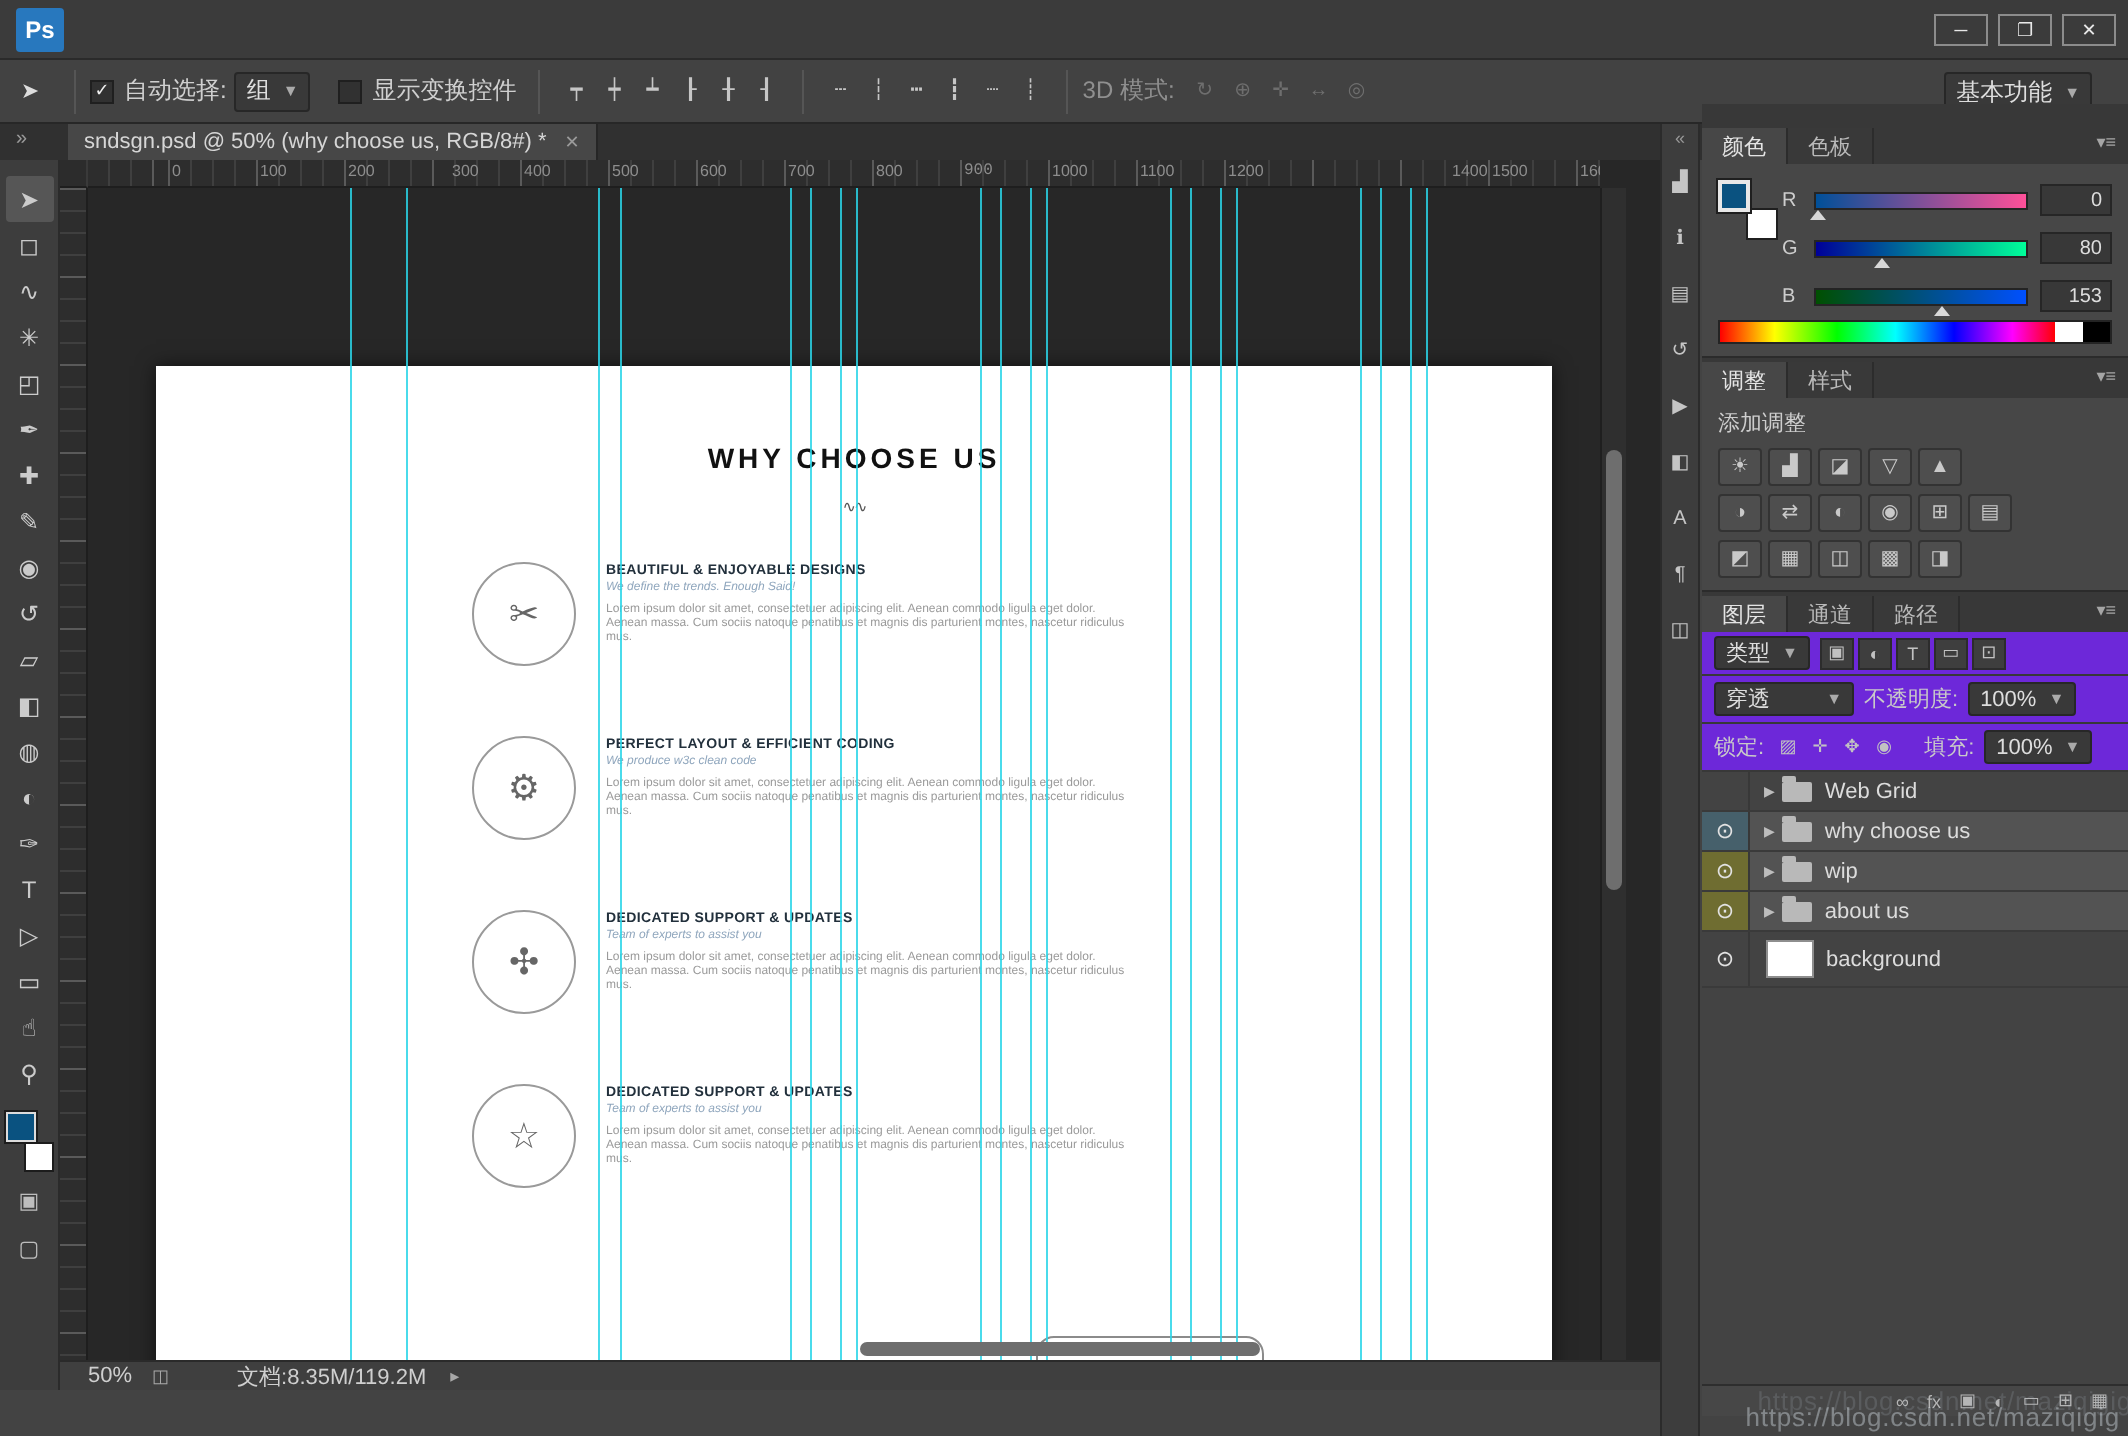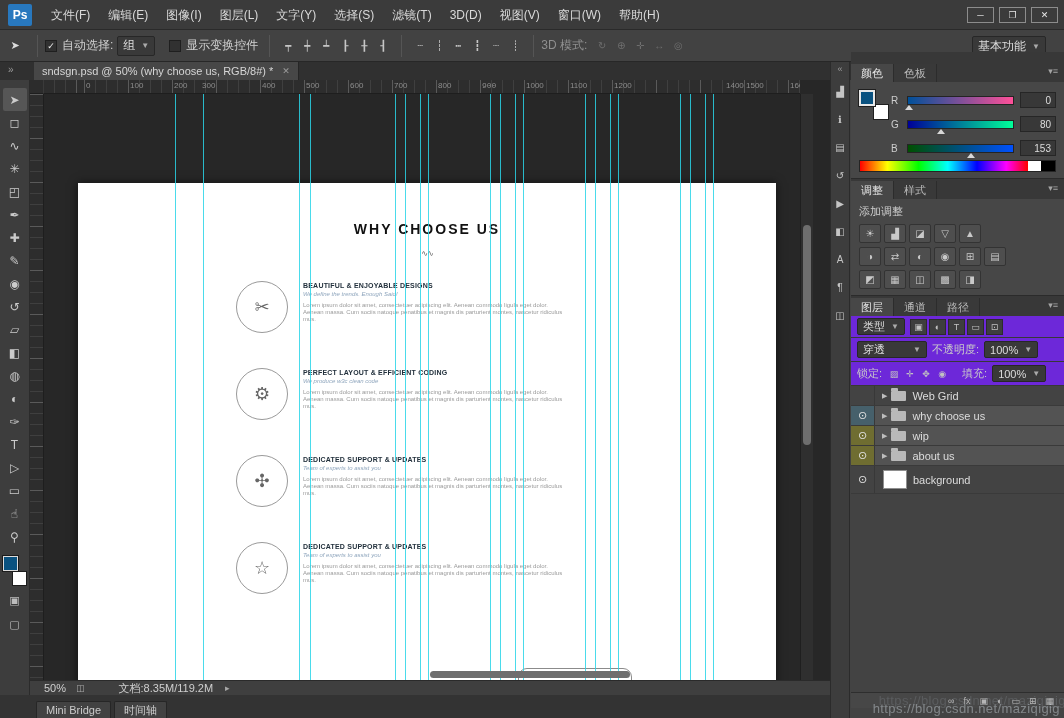--- a/index.html
+++ b/index.html
@@ -143,43 +143,20 @@
 
   .watermark{position:absolute;right:4px;bottom:2px;z-index:50;font-size:13px;letter-spacing:.4px;color:rgba(215,224,232,.42);text-shadow:6px -8px 0 rgba(180,190,200,.18);white-space:nowrap}
 </style>
 </head>
 <body>
 
 <div class="app">
 
   <div class="menubar">
     <div class="ps-logo">Ps</div>
-    <div style="display:flex">
-  <span class="menu-item">文件(F)</span>
-
-  <span class="menu-item">编辑(E)</span>
-
-  <span class="menu-item">图像(I)</span>
-
-  <span class="menu-item">图层(L)</span>
-
-  <span class="menu-item">文字(Y)</span>
-
-  <span class="menu-item">选择(S)</span>
-
-  <span class="menu-item">滤镜(T)</span>
-
-  <span class="menu-item">3D(D)</span>
-
-  <span class="menu-item">视图(V)</span>
-
-  <span class="menu-item">窗口(W)</span>
-
-  <span class="menu-item">帮助(H)</span>
-</div>
     <div class="win-btns">
       <span class="win-btn">─</span>
       <span class="win-btn">❐</span>
       <span class="win-btn">✕</span>
     </div>
   </div>
 
   <div class="optionsbar">
     <span class="opt-tool">➤</span>
     <span class="opt-sep"></span>
@@ -300,21 +277,21 @@
   <div class="canvas-area">
     <div class="ruler-corner"></div>
     <div class="ruler-h">
       <span>
   <span class="rlabel" style="left: 40px;">0</span>
 
   <span class="rlabel" style="left: 84px;">100</span>
 
   <span class="rlabel" style="left: 128px;">200</span>
 
-  <span class="rlabel" style="left: 156px;">300</span>
+  <span class="rlabel" style="left: 180px;">300</span>
 
   <span class="rlabel" style="left: 216px; text-align: right;">400</span>
 
   <span class="rlabel" style="left: 260px;">500</span>
 
   <span class="rlabel" style="left: 304px;">600</span>
 
   <span class="rlabel" style="left: 348px;">700</span>
 
   <span class="rlabel" style="left: 392px;">800</span>
@@ -440,24 +417,20 @@
     </div>
   </div>
 
   <div class="statusbar">
     <span class="zoom">50%</span>
     <span class="dockicon">◫</span>
     <span class="docinfo">文档:8.35M/119.2M</span>
     <span class="arrows">▸</span>
   </div>
 
-  <div class="bottom-strip">
-    <span class="btab">Mini Bridge</span>
-    <span class="btab">时间轴</span>
-  </div>
 
   <div class="mid-strip">
     <div class="mid-head">«</div>
     <div class="mid-icons">
   <span class="mid-icon">▟</span>
 
   <span class="mid-icon">ℹ</span>
 
   <span class="mid-icon">▤</span>
 

